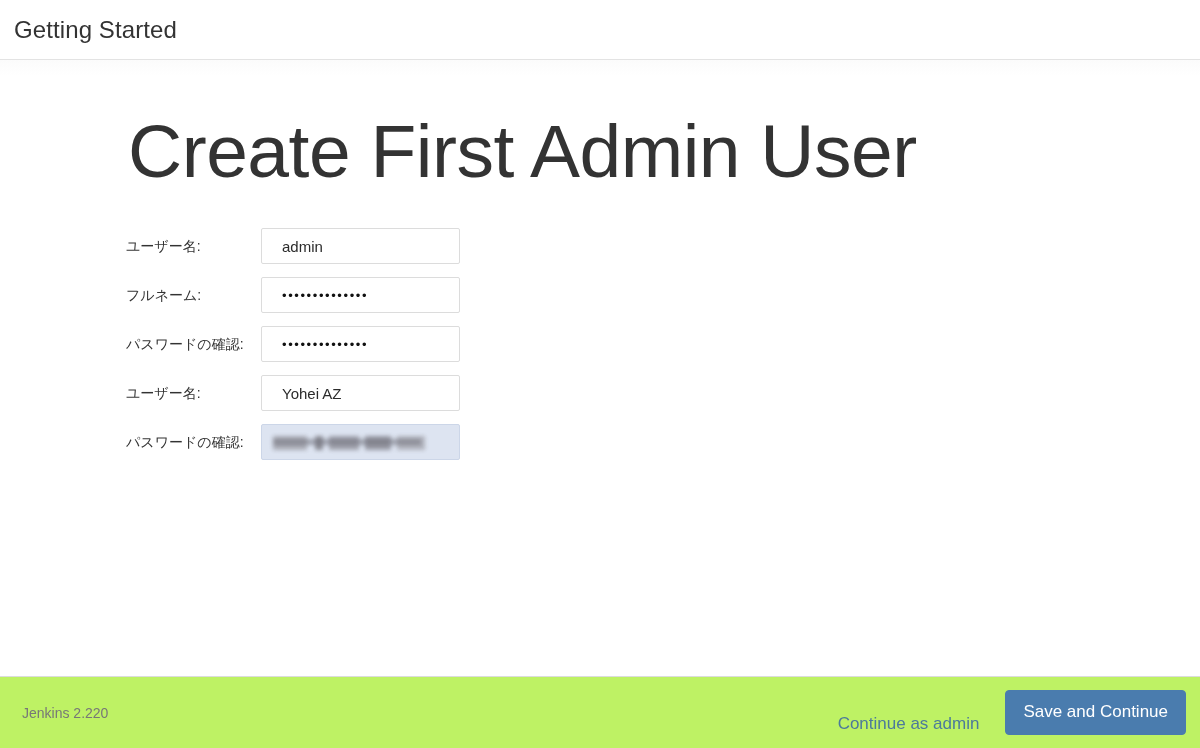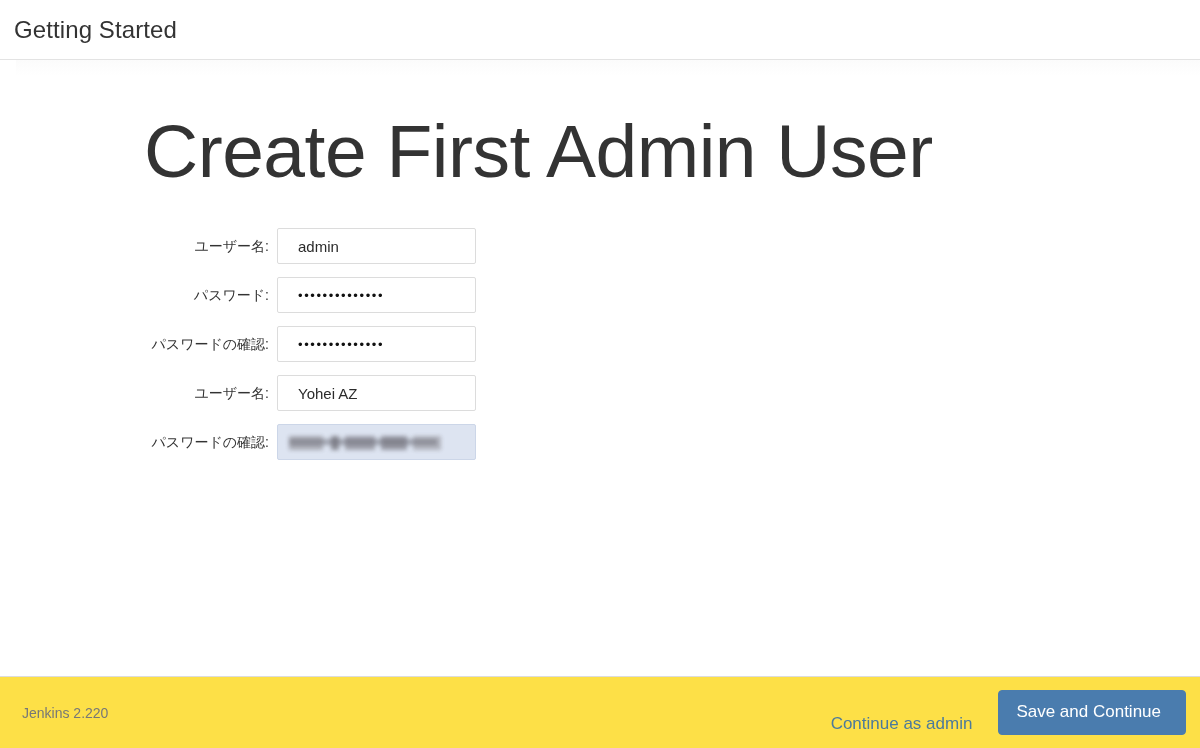--- a/index.html
+++ b/index.html
@@ -41,21 +41,20 @@
     font-weight: 400;
     letter-spacing: 0.1px;
   }
 
   
   .main {
     flex: 1 1 auto;
     position: relative;
     background: #ef4444;
     overflow: hidden;
-    margin-left: 16px;
   }
   .main-inner {
     position: absolute;
     left: 0; top: 0; right: 0; bottom: 0;
     background: linear-gradient(to bottom, #fbfbfb 0px, #ffffff 16px);
   }
 
   .setup-wrapper {
     padding-left: 126px;
     padding-top: 48px;
@@ -77,21 +76,21 @@
   }
   .form-row {
     display: flex;
     align-items: center;
     margin-bottom: 13px;
     height: 36px;
   }
   .form-label {
     width: 135px;
     flex: 0 0 135px;
-    text-align: right;
+    text-align: left;
     padding-right: 8px;
     font-size: 14px;
     line-height: 18px;
     color: #333333;
     white-space: nowrap;
   }
   .form-control-cell {
     flex: 0 0 auto;
   }
   .text-input {
@@ -151,21 +150,21 @@
     left: 0; top: 3px;
     width: 148px; height: 6px;
     background: rgba(108,108,118,0.55);
   }
 
   
   .app-footer {
     flex: 0 0 72px;
     height: 72px;
     border-top: 1px solid #dcdcdc;
-    background: #fde047;
+    background: #bef264;
     display: flex;
     align-items: center;
     padding: 0 14px 0 22px;
   }
   .footer-version {
     font-size: 14px;
     color: #777777;
     line-height: 18px;
   }
   .footer-actions {
@@ -186,21 +185,21 @@
     font-family: "Liberation Sans", "DejaVu Sans", sans-serif;
   }
 
   .primary-button {
     background: #4a7cae;
     color: #ffffff;
     border: 1px solid #4a7cae;
     border-radius: 4px;
     font-size: 17px;
     line-height: 20px;
-    padding: 11px 24px 12px 17px;
+    padding: 11px 17px 12px 17px;
     cursor: pointer;
     font-family: "Liberation Sans", "DejaVu Sans", sans-serif;
     white-space: nowrap;
   }
 </style>
 </head>
 <body>
 
 <div class="page">
 
@@ -217,21 +216,21 @@
         <form class="admin-form">
 
           <div class="form-row">
             <label class="form-label">ユーザー名:</label>
             <div class="form-control-cell">
               <input class="text-input" type="text" value="admin" style="">
             </div>
           </div>
 
           <div class="form-row">
-            <label class="form-label">パスワード:</label>
+            <label class="form-label">フルネーム:</label>
             <div class="form-control-cell">
               <input class="text-input password-input" type="text" value="••••••••••••••" style="">
             </div>
           </div>
 
           <div class="form-row">
             <label class="form-label">パスワードの確認:</label>
             <div class="form-control-cell">
               <input class="text-input password-input" type="text" value="••••••••••••••" style="">
             </div>

